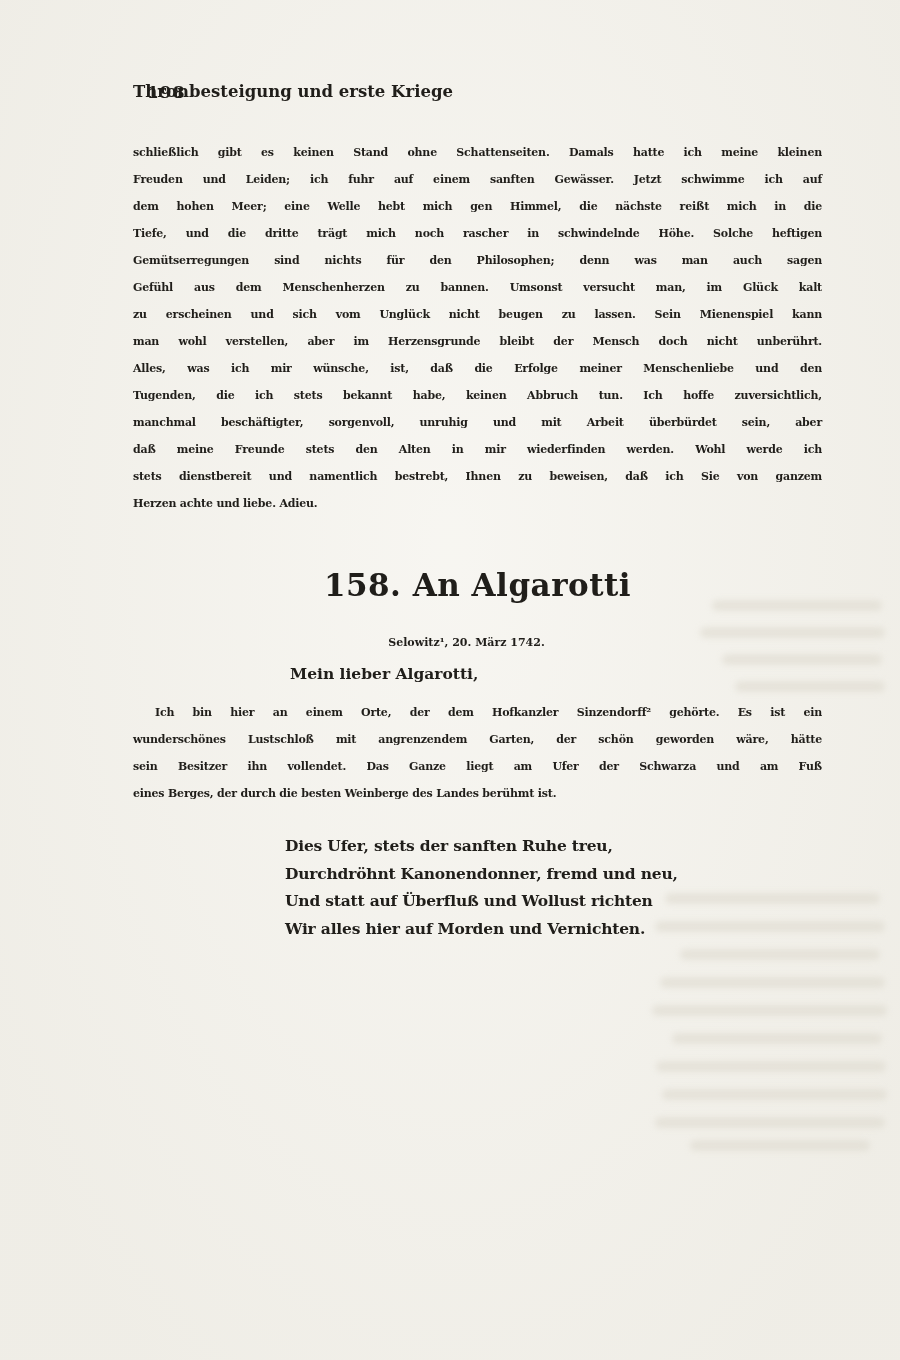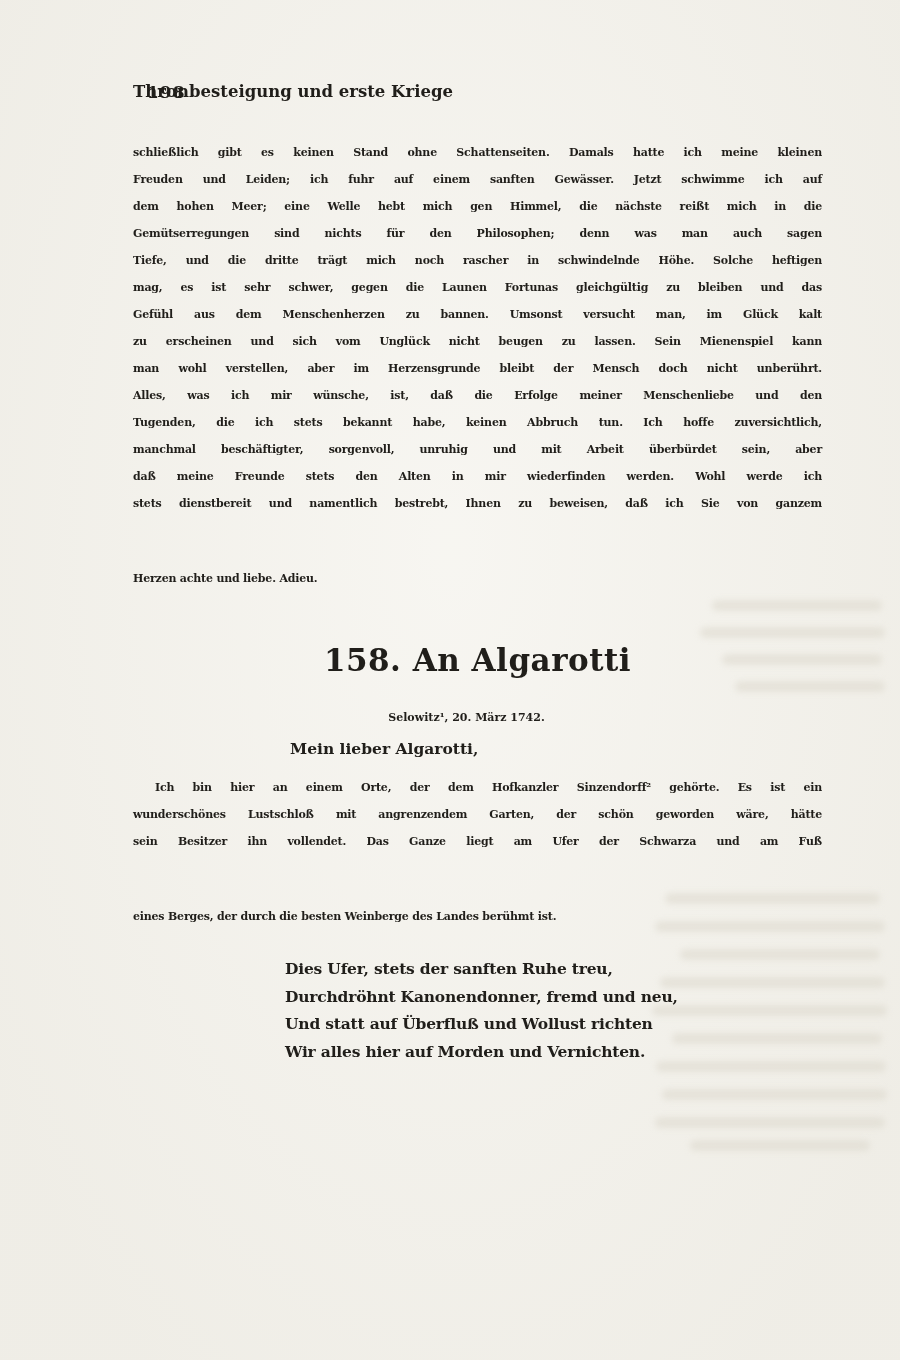--- a/index.html
+++ b/index.html
@@ -56,21 +56,20 @@
     line-height: 27px;
   }
   .par-1 { margin-top: 33px; }
   .jline {
     text-align: justify;
     text-align-last: justify;
     white-space: normal;
   }
   .jline.last {
     text-align-last: left;
-    margin-top: 48px;
   }
   .section-heading {
     margin-top: 48px;
     text-align: center;
     font-weight: bold;
     font-size: 31px;
     line-height: 40px;
     letter-spacing: 0.5px;
   }
   .dateline {
@@ -136,23 +135,22 @@
 
     <div class="page-header">
       <span class="page-number">198</span>
       <span class="running-header">Thronbesteigung und erste Kriege</span>
     </div>
 
     <div class="body-par par-1">
       <div class="jline">schließlich gibt es keinen Stand ohne Schattenseiten. Damals hatte ich meine kleinen</div>
       <div class="jline">Freuden und Leiden; ich fuhr auf einem sanften Gewässer. Jetzt schwimme ich auf</div>
       <div class="jline">dem hohen Meer; eine Welle hebt mich gen Himmel, die nächste reißt mich in die</div>
+      <div class="jline">Tiefe, und die dritte trägt mich noch rascher in schwindelnde Höhe. Solche heftigen</div>
       <div class="jline">Gemütserregungen sind nichts für den Philosophen; denn was man auch sagen</div>
-      <div class="jline">Tiefe, und die dritte trägt mich noch rascher in schwindelnde Höhe. Solche heftigen</div>
-      <div class="jline">mag, es ist sehr schwer, gegen die Launen Fortunas gleichgültig zu bleiben und das</div>
       <div class="jline">Gefühl aus dem Menschenherzen zu bannen. Umsonst versucht man, im Glück kalt</div>
       <div class="jline">zu erscheinen und sich vom Unglück nicht beugen zu lassen. Sein Mienenspiel kann</div>
       <div class="jline">man wohl verstellen, aber im Herzensgrunde bleibt der Mensch doch nicht unberührt.</div>
       <div class="jline">Alles, was ich mir wünsche, ist, daß die Erfolge meiner Menschenliebe und den</div>
       <div class="jline">Tugenden, die ich stets bekannt habe, keinen Abbruch tun. Ich hoffe zuversichtlich,</div>
       <div class="jline">manchmal beschäftigter, sorgenvoll, unruhig und mit Arbeit überbürdet sein, aber</div>
       <div class="jline">daß meine Freunde stets den Alten in mir wiederfinden werden. Wohl werde ich</div>
       <div class="jline">stets dienstbereit und namentlich bestrebt, Ihnen zu beweisen, daß ich Sie von ganzem</div>
       <div class="jline last">Herzen achte und liebe. Adieu.</div>
     </div>

